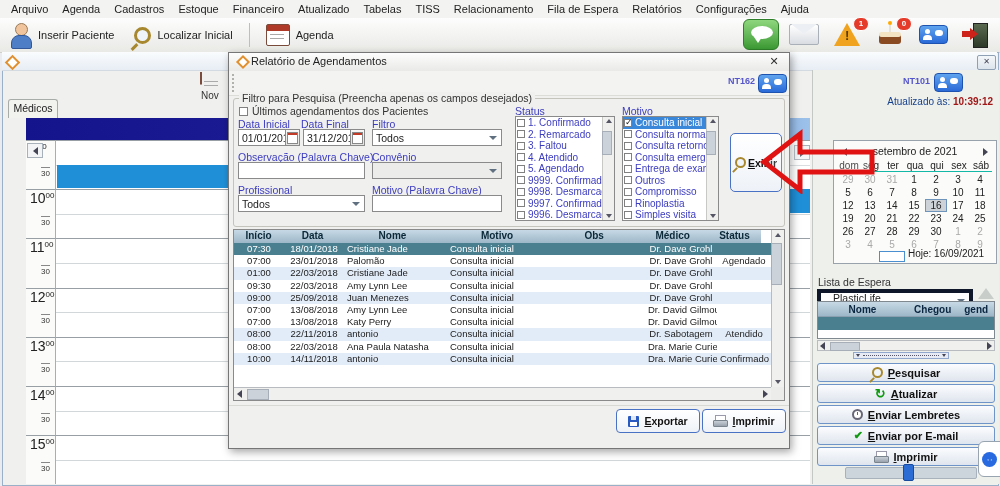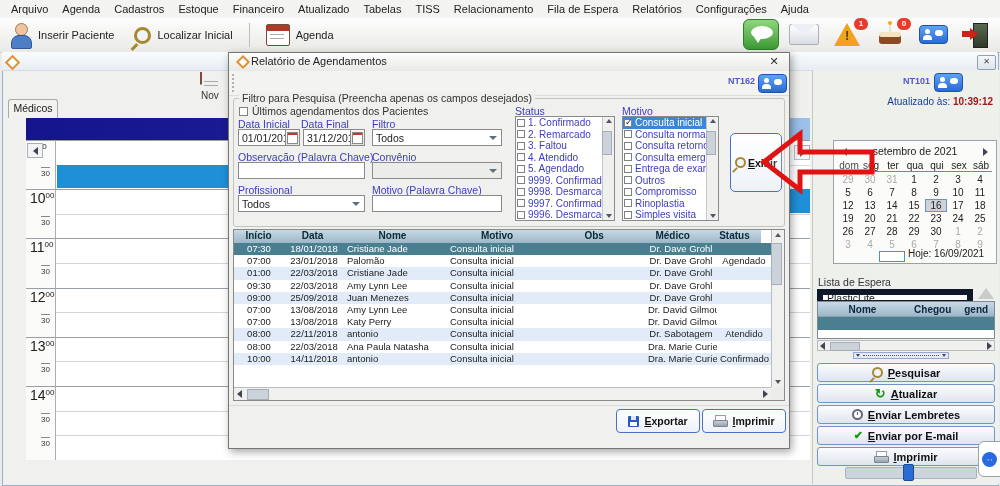--- a/index.html
+++ b/index.html
@@ -103,21 +103,21 @@
   #cal-title{position:absolute;left:0;top:4px;width:100%;text-align:center;font-size:10.5px;color:#222}
   #cal-heads{position:absolute;left:4px;top:19px;width:154px;display:flex;border-bottom:1px solid #14b8a6}
   .cal-h{width:22px;text-align:center;font-size:10px;color:#222}
   #cal-grid{position:absolute;left:3px;top:32px;width:154px;display:flex;flex-wrap:wrap}
   .cal-c{width:22px;height:13px;text-align:center;font-size:10px;line-height:13px;color:#222;box-sizing:border-box}
   .cal-c.muted{color:#a9a9a9}
   .cal-c.today{background:#ccd2d8;border:1px solid #6e94bc;line-height:11px}
   #hoje-box{position:absolute;left:45px;top:110px;width:24px;height:9px;border:1px solid #4a90d0;background:#fff}
   #hoje-label{position:absolute;left:74px;top:107px;font-size:10px;color:#222}
   #wl-label{position:absolute;left:818px;top:276px;font-size:10.5px;color:#333}
-  #wl-select{position:absolute;left:817px;top:289px;width:156px;height:17px;background:#fff;border:6px solid #0f172a;font-size:10.5px;color:#222;display:flex;align-items:center;padding-left:4px;box-sizing:border-box}
+  #wl-select{position:absolute;left:817px;top:289px;width:156px;height:17px;background:#fff;border:4px solid #0f172a;font-size:10.5px;color:#222;display:flex;align-items:center;padding-left:12px;box-sizing:border-box}
   #wl-select .chev{position:absolute;right:4px;top:6px}
   #wl-deco{position:absolute;left:978px;top:288px;width:0;height:0;border-left:8px solid transparent;border-right:8px solid transparent;border-bottom:11px solid #c9cdc9}
   #wl-table{position:absolute;left:817px;top:301px;width:178px;height:38px;border:1px solid #808890;background:#fff;box-sizing:border-box;overflow:hidden}
   #wl-head{height:14px;background:linear-gradient(#c7d9e5,#9db7c8);border-bottom:1px solid #8aa0b0;display:flex;align-items:center}
   .wl-col{font-size:10px;font-weight:bold;color:#0a2540;text-align:center;white-space:nowrap}
   #wl-selrow{height:13px;background:#4a7f90}
   #wl-scroll{position:absolute;left:817px;top:340px;width:178px;height:11px;background:#f0f0ee;border:1px solid #b8bcc0;box-sizing:border-box;display:flex;align-items:center;justify-content:space-between;padding:0 2px}
   #wl-thumb{position:absolute;left:12px;top:1px;width:28px;height:7px;background:#ccd2da;border:1px solid #a8aeb8}
   #splitter{position:absolute;left:853px;top:352px;width:96px;height:7px;border:1px solid #92a8cc;background:#e6ebf4;display:flex;align-items:center;justify-content:space-between;padding:0 2px;box-sizing:border-box}
   #splitter .dots{flex:1;border-top:1px dotted #556;margin:0 3px}
@@ -312,20 +312,24 @@
     <div class="slot-row hour-row">
       <div class="time-cell"><span class="hr">14</span><span class="hr-sup">00</span></div>
       <div class="grid-cell"></div>
     </div>
     <div class="slot-row half-row">
       <div class="time-cell">
         <span class="half-lab">30</span>
       </div>
       <div class="grid-cell"></div>
     </div>
+    <div class="slot-row hour-row">
+      <div class="time-cell"><span class="hr">15</span><span class="hr-sup">00</span></div>
+      <div class="grid-cell"></div>
+    </div>
     <div class="slot-row half-row">
       <div class="time-cell">
         <span class="half-lab">30</span>
       </div>
       <div class="grid-cell"></div>
     </div>
   </div>
 <div id="appt-band-1"></div>
 <div id="appt-band-2"></div>
 <div id="sch-left-btn">

